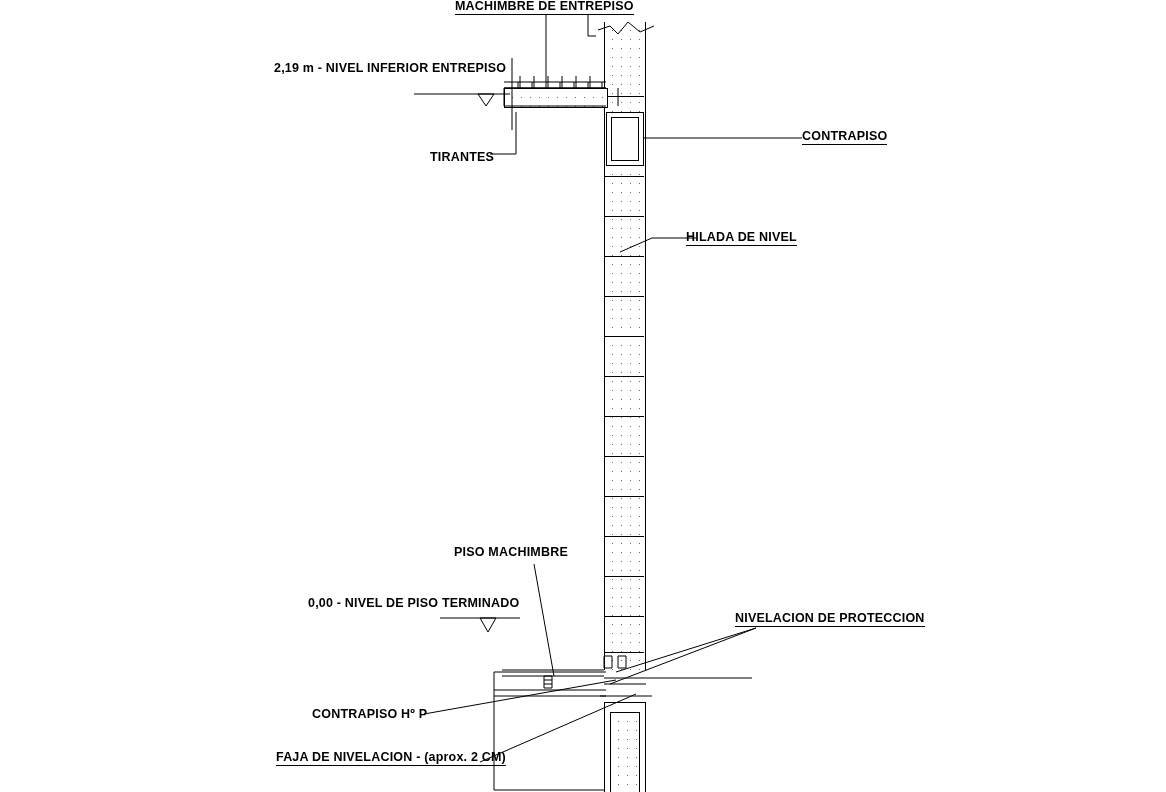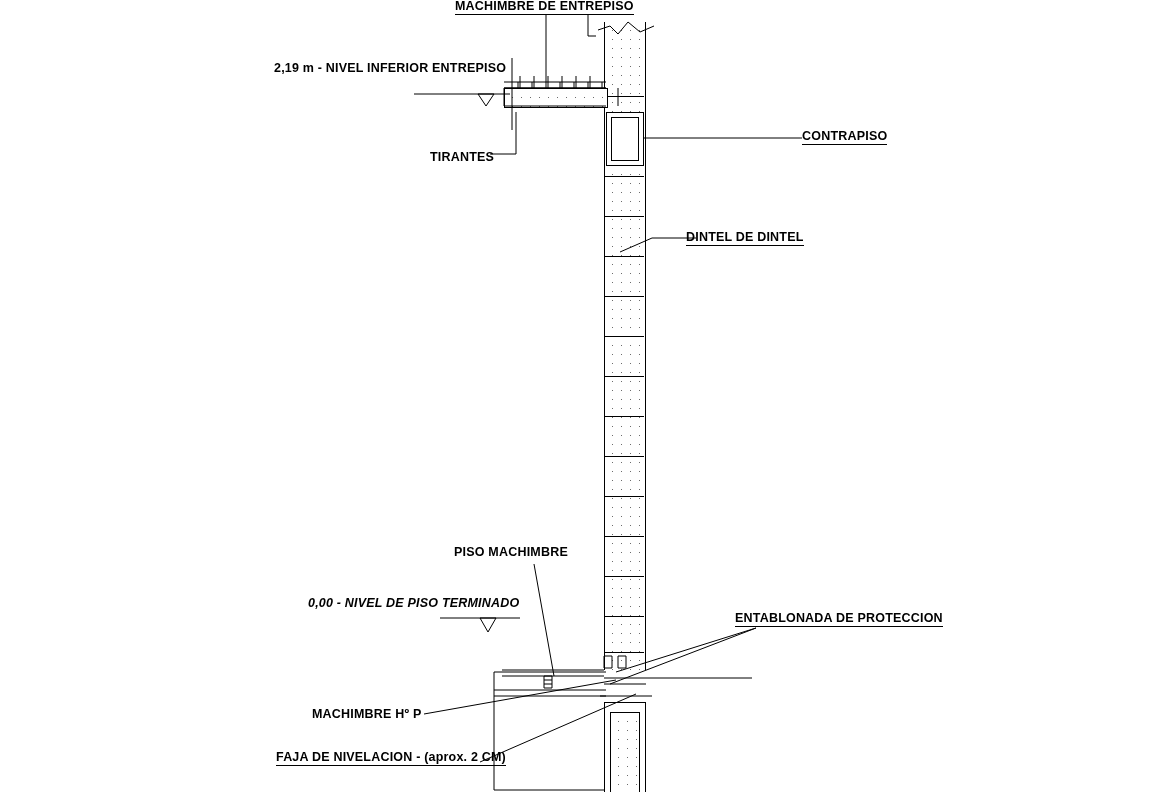--- a/index.html
+++ b/index.html
@@ -209,25 +209,25 @@
   </svg>
 
   <div class="lbl ul" style="left:455px; top:0px;">MACHIMBRE DE ENTREPISO</div>
 
   <div class="lbl" style="left:274px; top:62px;">2,19 m - NIVEL INFERIOR ENTREPISO</div>
 
   <div class="lbl" style="left:430px; top:151px;">TIRANTES</div>
 
   <div class="lbl ul" style="left:802px; top:130px;">CONTRAPISO</div>
 
-  <div class="lbl ul" style="left:686px; top:231px;">DINTEL DE DINTEL</div>
+  <div class="lbl ul" style="left:686px; top:231px;">HILADA DE NIVEL</div>
 
   <div class="lbl" style="left:454px; top:546px;">PISO MACHIMBRE</div>
 
-  <div class="lbl" style="left:308px; top:597px;font-style:italic;">0,00 - NIVEL DE PISO TERMINADO</div>
-
-  <div class="lbl ul" style="left:735px; top:612px;">ENTABLONADA DE PROTECCION</div>
-
-  <div class="lbl" style="left:312px; top:708px;">MACHIMBRE Hº P</div>
+  <div class="lbl" style="left:308px; top:597px;">0,00 - NIVEL DE PISO TERMINADO</div>
+
+  <div class="lbl ul" style="left:735px; top:612px;">NIVELACION DE PROTECCION</div>
+
+  <div class="lbl" style="left:312px; top:708px;">CONTRAPISO Hº P</div>
 
   <div class="lbl ul" style="left:276px; top:751px;text-align:right;">FAJA DE NIVELACION - (aprox. 2 CM)</div>
 
 </div>
 
 </body></html>

